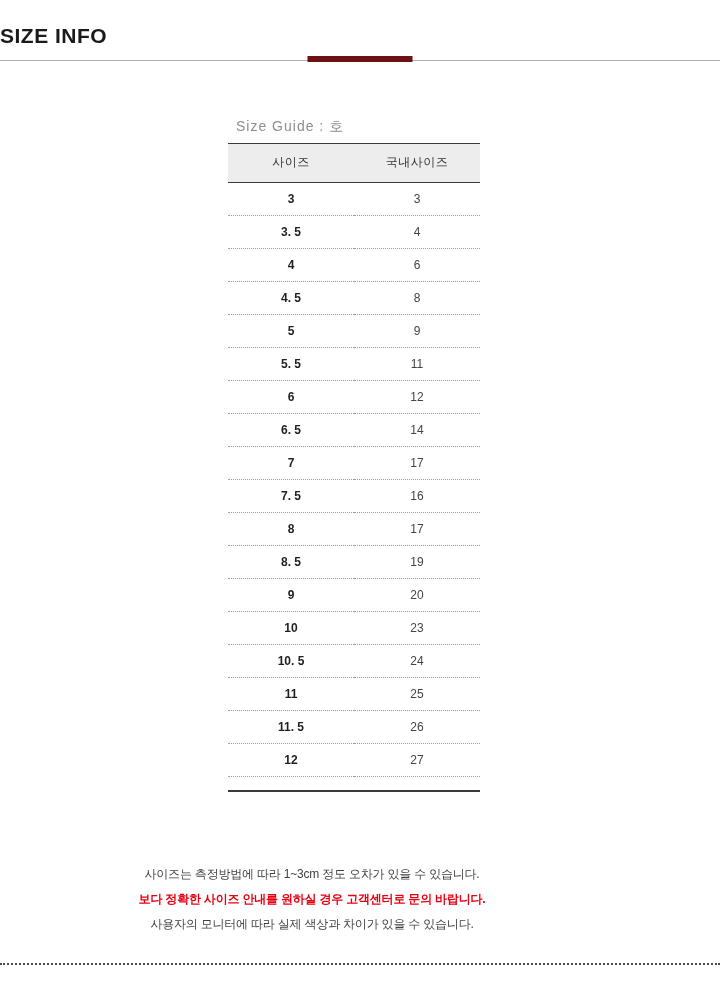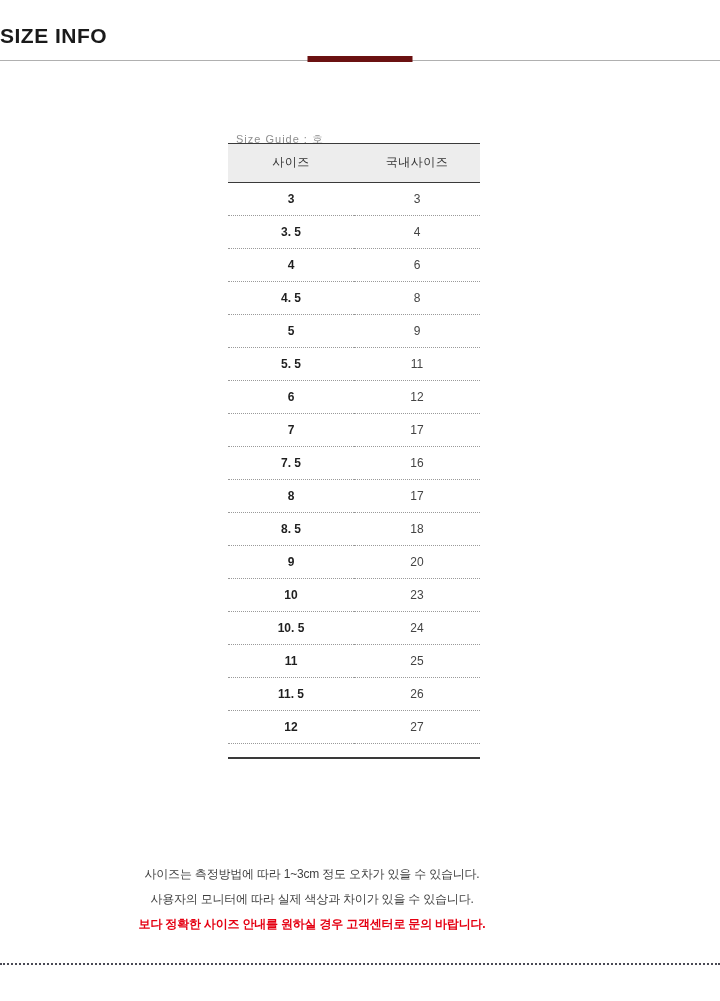--- a/index.html
+++ b/index.html
@@ -44,23 +44,23 @@
     left: 50%;
     transform: translateX(-50%);
     width: 105px;
     height: 6px;
     background: #6b1111;
   }
 
   
   .size-guide-label {
     position: absolute;
-    top: 132px;
+    top: 118px;
     left: 236px;
-    font-size: 11px;
+    font-size: 14px;
     color: #8e8e8e;
     letter-spacing: 1px;
     text-align: right;
   }
 
   
   .size-table-wrap {
     position: absolute;
     top: 143px;
     left: 228px;
@@ -181,34 +181,38 @@
         </tr>
         <tr>
           <td class="col-us">5. 5</td>
           <td class="col-kr">11</td>
         </tr>
         <tr>
           <td class="col-us">6</td>
           <td class="col-kr">12</td>
         </tr>
         <tr>
+          <td class="col-us">6. 5</td>
+          <td class="col-kr">14</td>
+        </tr>
+        <tr>
           <td class="col-us">7</td>
           <td class="col-kr">17</td>
         </tr>
         <tr>
           <td class="col-us">7. 5</td>
           <td class="col-kr">16</td>
         </tr>
         <tr>
           <td class="col-us">8</td>
           <td class="col-kr">17</td>
         </tr>
         <tr>
           <td class="col-us">8. 5</td>
-          <td class="col-kr">18</td>
+          <td class="col-kr">19</td>
         </tr>
         <tr>
           <td class="col-us">9</td>
           <td class="col-kr">20</td>
         </tr>
         <tr>
           <td class="col-us">10</td>
           <td class="col-kr">23</td>
         </tr>
         <tr>
@@ -227,17 +231,17 @@
           <td class="col-us">12</td>
           <td class="col-kr">27</td>
         </tr>
       </tbody>
   </table>
   <div class="table-bottom-rule"></div>
 </div>
 
 <div class="notes" id="notes-container">
     <div class="note-line">사이즈는 측정방법에 따라 1~3cm 정도 오차가 있을 수 있습니다.</div>
+    <div class="note-line emphasis">보다 정확한 사이즈 안내를 원하실 경우 고객센터로 문의 바랍니다.</div>
     <div class="note-line">사용자의 모니터에 따라 실제 색상과 차이가 있을 수 있습니다.</div>
-    <div class="note-line emphasis">보다 정확한 사이즈 안내를 원하실 경우 고객센터로 문의 바랍니다.</div>
   </div>
 
 <div class="bottom-dotted"></div>
 
 </body></html>

